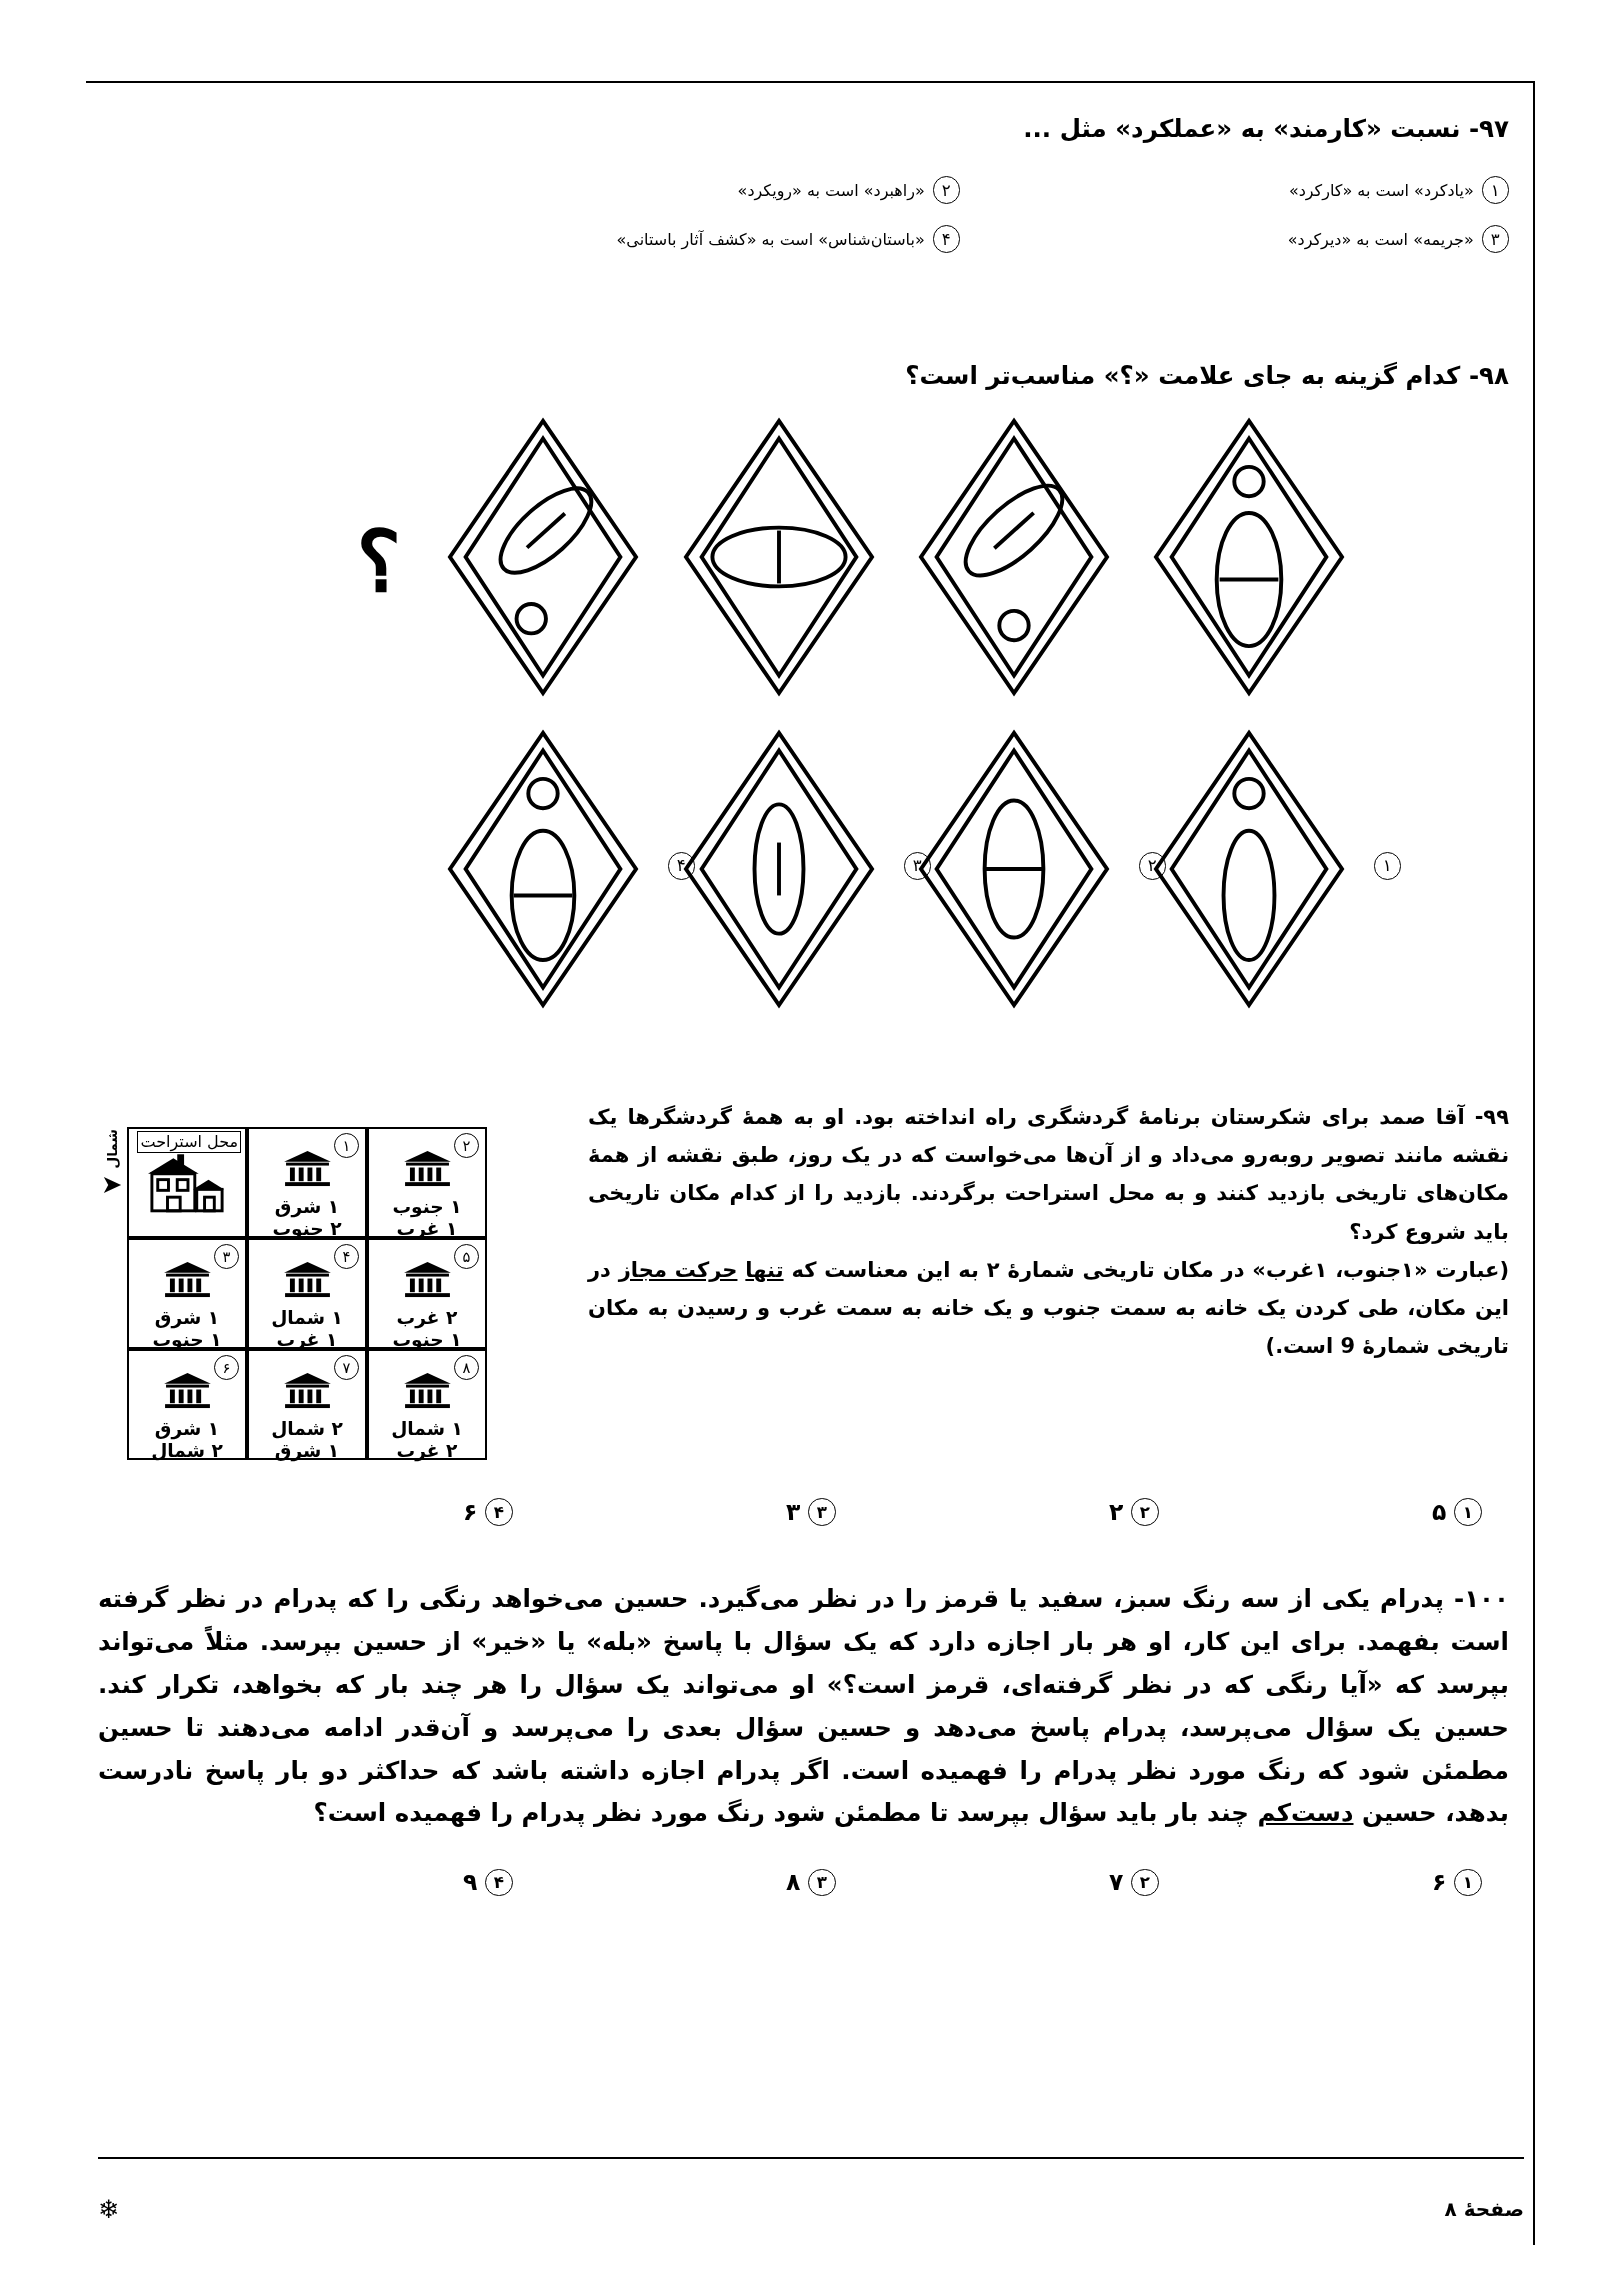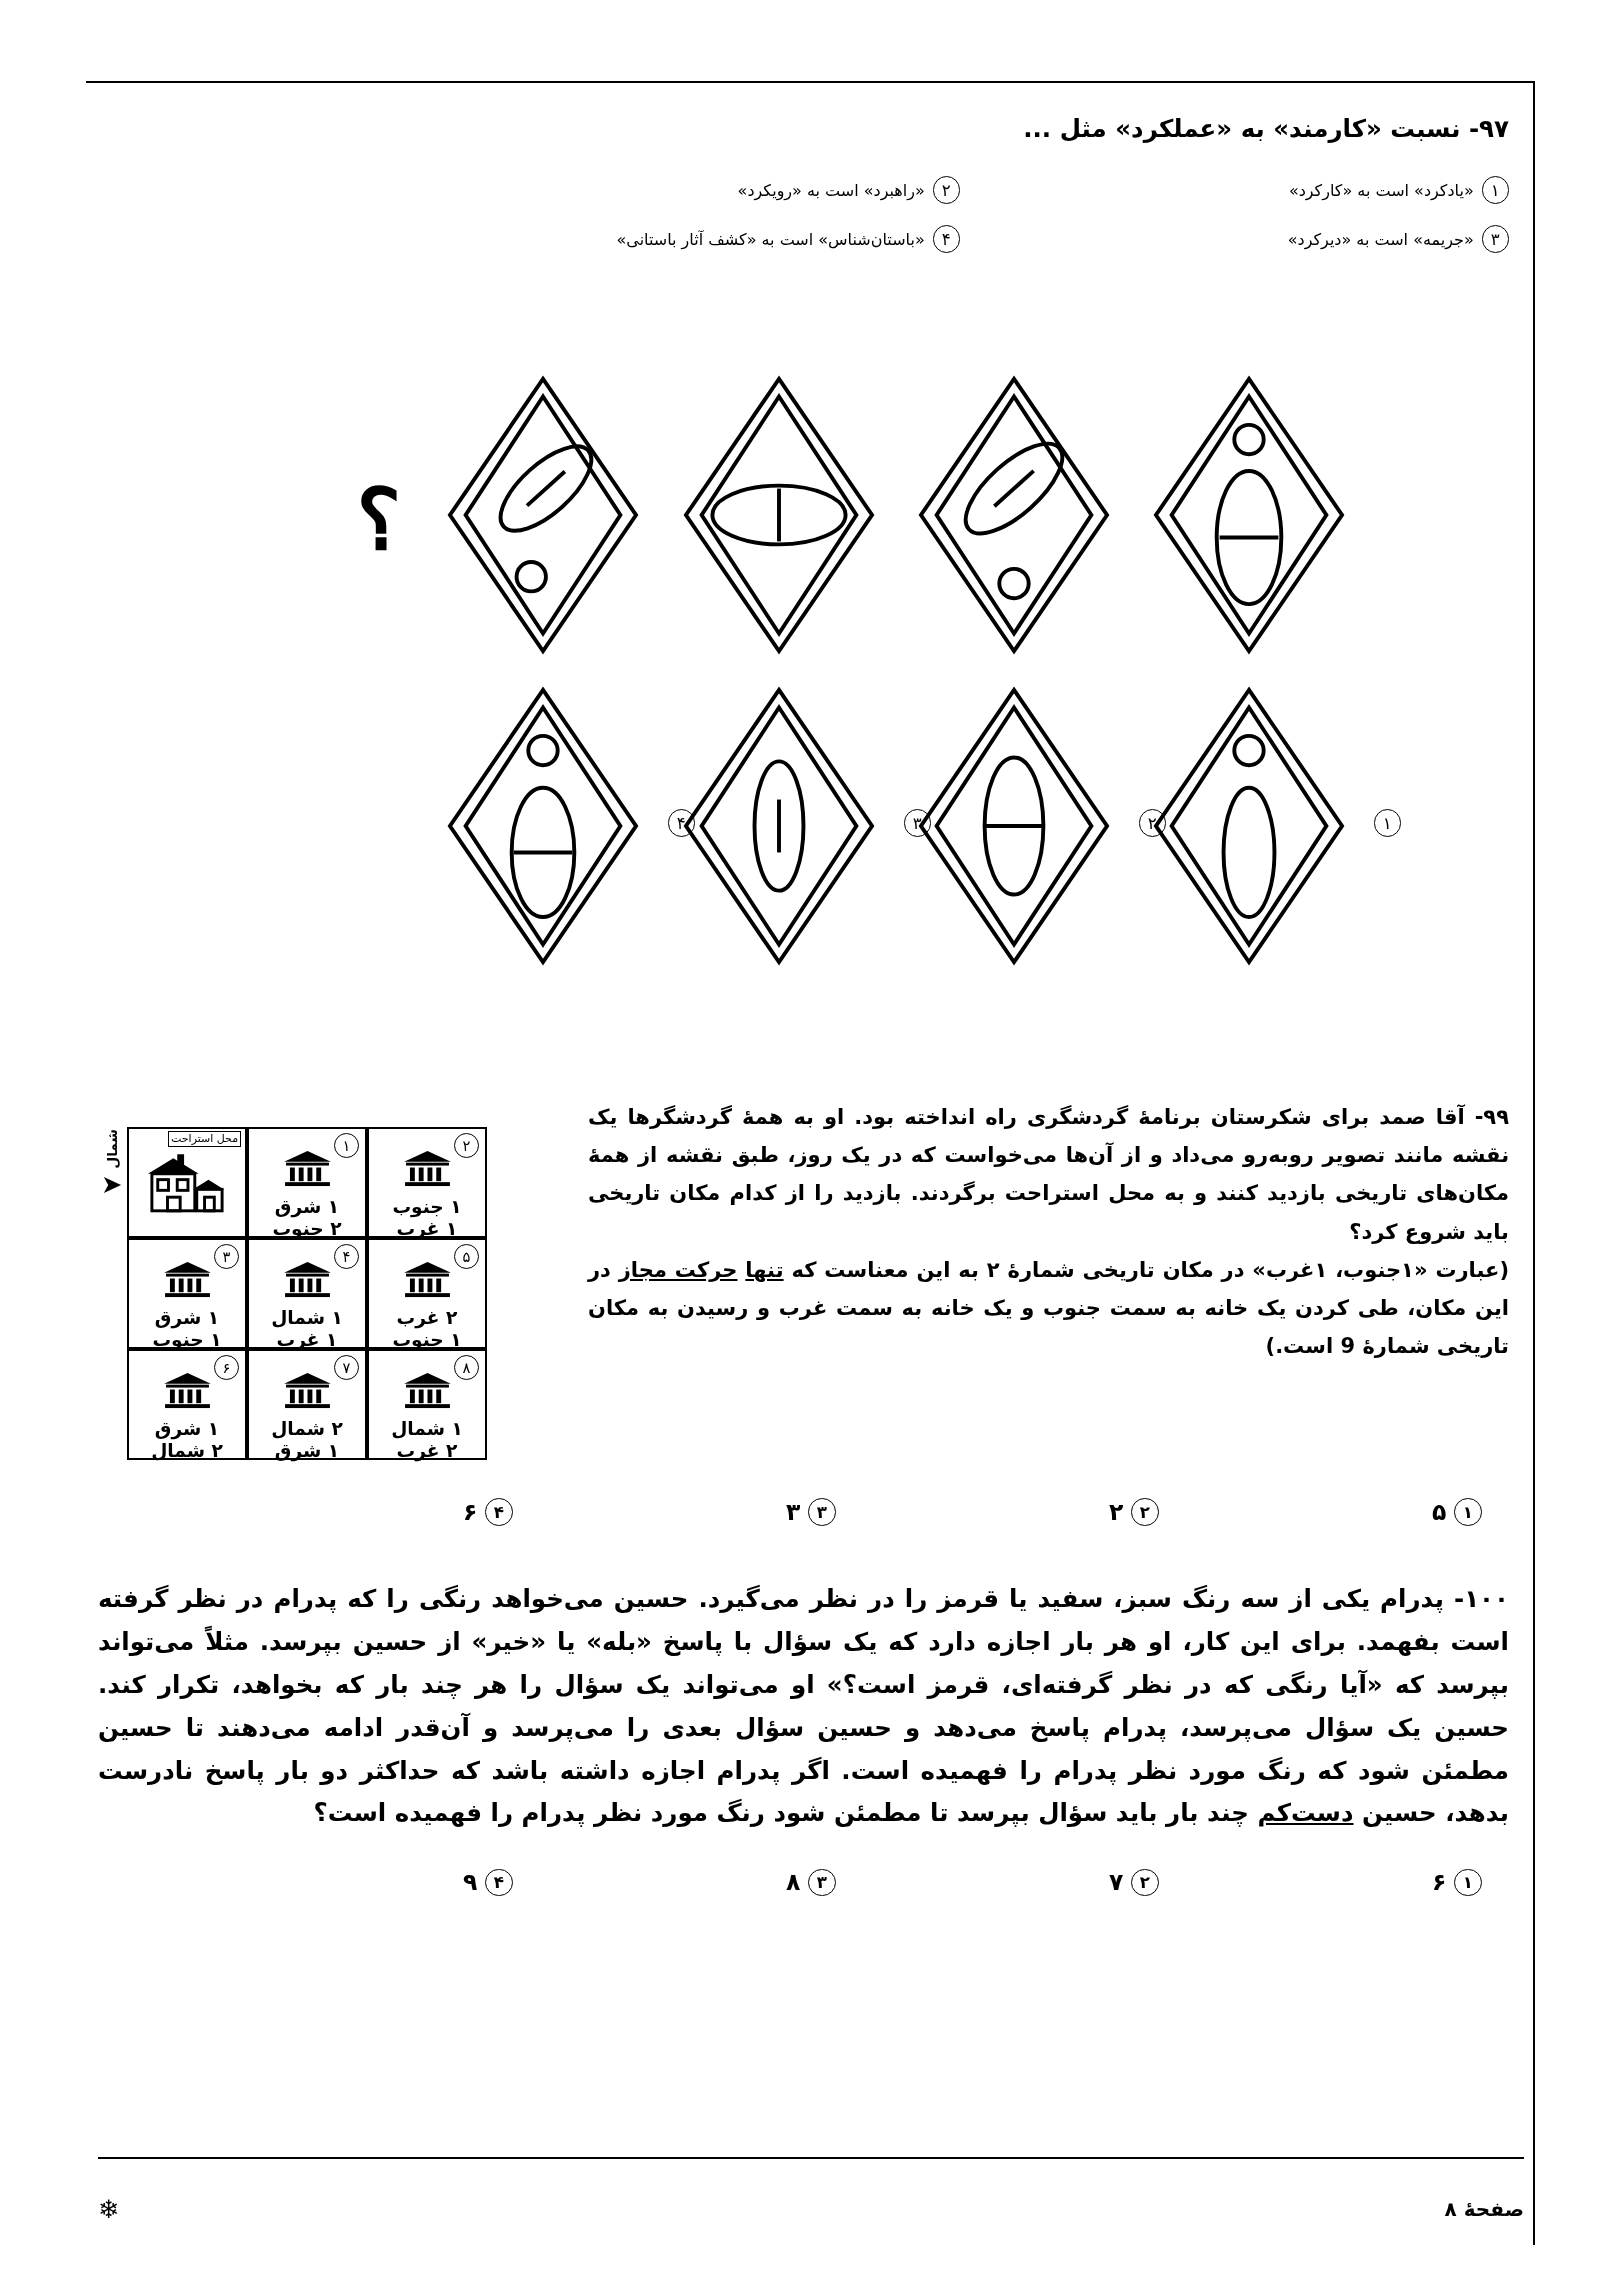--- a/index.html
+++ b/index.html
@@ -153,21 +153,21 @@
     line-height: 1.22;
     text-align: center;
     font-weight: 700;
     margin-top: 2px;
   }
   .bank-icon { margin-top: 15.7px; margin-bottom: 2px; }
   .rest-label {
     position: absolute;
     top: 2px;
     right: 3.9px;
-    font-size: 11px;
+    font-size: 16px;
     line-height: 1.1;
     border: 1.2px solid #000;
     padding: 1px 2px;
     text-align: center;
   }
   .north-mark {
     position: absolute;
     top: 2px;
     left: 0px;
     width: 27.4px;
@@ -247,20 +247,24 @@
         <div class="cell-b">
           <div class="opt">
             <span class="circ">۴</span>
             <span>«باستان‌شناس» است به «کشف آثار باستانی»</span>
           </div>
         </div>
       </div>
     </div>
 
     <div class="q-block" id="q98">
+      <div class="q-stem">
+        <span class="q-num">۹۸-</span>
+        <span>کدام گزینه به جای علامت «؟» مناسب‌تر است؟</span>
+      </div>
 
       <div class="fig-row" style="margin-top:17.6px;">
 
         <div class="fig" style="right:157px; top:0;">
           <svg width="206" height="284" viewBox="0 0 210 290">
             <polygon points="105,6 200,145 105,284 10,145" fill="none" stroke="#000" stroke-width="4"></polygon>
             <polygon points="105,24 184,145 105,266 26,145" fill="none" stroke="#000" stroke-width="4"></polygon>
             <circle cx="105" cy="68" r="15" fill="none" stroke="#000" stroke-width="4"></circle>
             <ellipse cx="105" cy="168" rx="33" ry="68" fill="none" stroke="#000" stroke-width="4"></ellipse>
             <line x1="75" y1="168" x2="135" y2="168" stroke="#000" stroke-width="4"></line>

